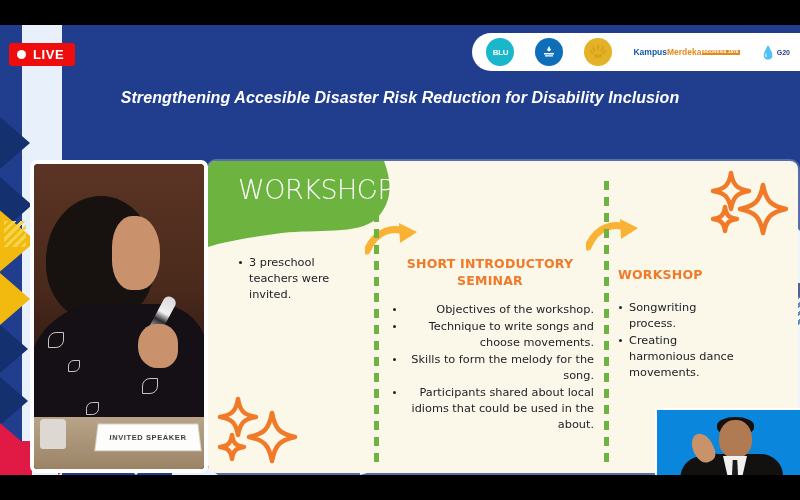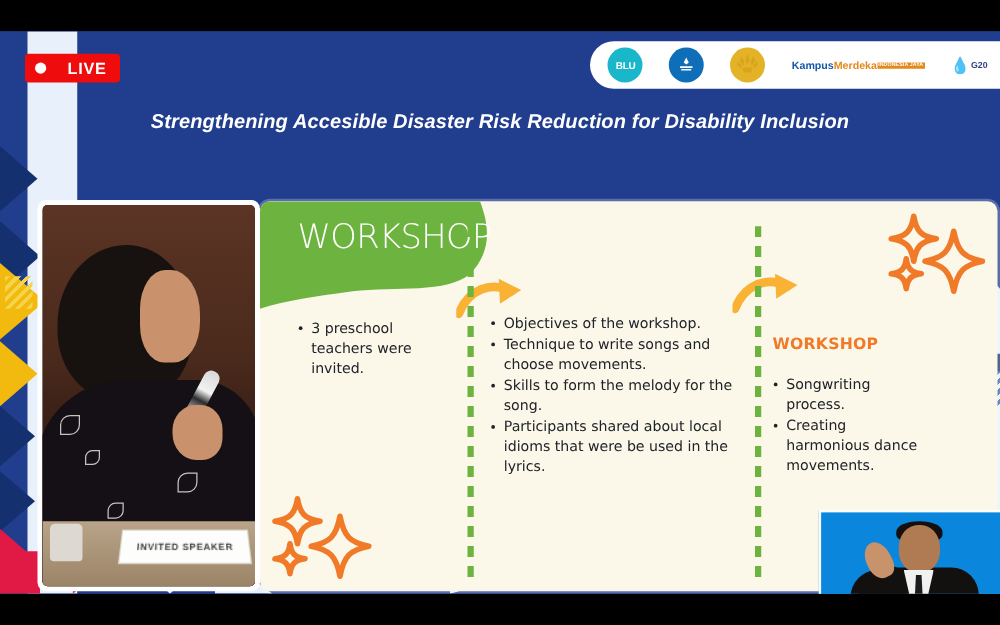--- a/index.html
+++ b/index.html
@@ -18,23 +18,23 @@
   
   .edge { position:absolute; top:0; bottom:0; width:62px; overflow:hidden; }
   .edge.left { left:0; }
   .edge.right { right:0; width:48px; }
   .chev { position:absolute; width:0; height:0; }
 
   .lightband { position:absolute; background:#e8f0fb; }
 
   
   #live {
-    position:absolute; left:20px; top:18px;
+    position:absolute; left:9px; top:18px;
     background:#ee0c0c; color:#fff; border-radius:3px;
-    padding:4px 11px 4px 8px; display:flex; align-items:center; gap:17px;
+    padding:4px 11px 4px 8px; display:flex; align-items:center; gap:7px;
     font-weight:bold; font-size:13px; letter-spacing:.6px;
   }
   #live .dot { width:9px; height:9px; border-radius:50%; background:#fff; display:block; }
 
   
   #logos {
     position:absolute; right:0; top:8px; height:38px;
     background:#ffffff; border-radius:19px 0 0 19px;
     display:flex; align-items:center; gap:21px; padding:0 10px 0 14px;
   }
@@ -112,21 +112,21 @@
   .col-2 { width:230px; padding:0 10px 0 18px; }
   .col-3 { width:154px; padding:0 12px 0 14px; }
 
   .col-head { color:#f07a28; font-size:12.5px; font-weight:bold; letter-spacing:.2px;
               line-height:1.35; font-family:"DejaVu Sans", sans-serif; }
   .col-1 .col-head { margin-top:28px; }
   .col-2 .col-head { margin-top:17px; text-align:center; padding-right:6px;}
   .col-3 .col-head { margin-top:28px; }
 
   ul.bullets { list-style:none; margin-top:16px; }
-  .col-2 ul.bullets { margin-top:12px; }
+  .col-2 ul.bullets { margin-top:12px;text-align:right; }
   ul.bullets li { position:relative; padding-left:11px; margin-bottom:1px;
       font-size:11.3px; line-height:1.42; color:#20222a;
       font-family:"DejaVu Sans", sans-serif; }
   ul.bullets li::before { content:""; position:absolute; left:1px; top:6px;
       width:3.2px; height:3.2px; border-radius:50%; background:#20222a; }
 
   .divider { position:absolute; top:20px; bottom:8px; width:5px;
      background:repeating-linear-gradient(180deg,#6cb33f 0 9px,transparent 9px 16px); }
 
   .arrow { position:absolute; }
@@ -294,25 +294,26 @@
 
       <div class="cols">
 
         <div class="col col-1">
           <ul class="bullets">
             <li>3 preschool teachers were invited.</li>
           </ul>
         </div>
 
         <div class="col col-2">
+          <div class="col-head">SHORT INTRODUCTORY SEMINAR</div>
           <ul class="bullets">
             <li>Objectives of the workshop.</li>
             <li>Technique to write songs and choose movements.</li>
             <li>Skills to form the melody for the song.</li>
-            <li>Participants shared about local idioms that were be used in the lyrics.</li>
+            <li>Participants shared about local idioms that could be used in the about.</li>
           </ul>
         </div>
 
         <div class="col col-3">
           <div class="col-head">WORKSHOP</div>
           <ul class="bullets">
             <li>Songwriting process.</li>
             <li>Creating harmonious dance movements.</li>
           </ul>
         </div>

